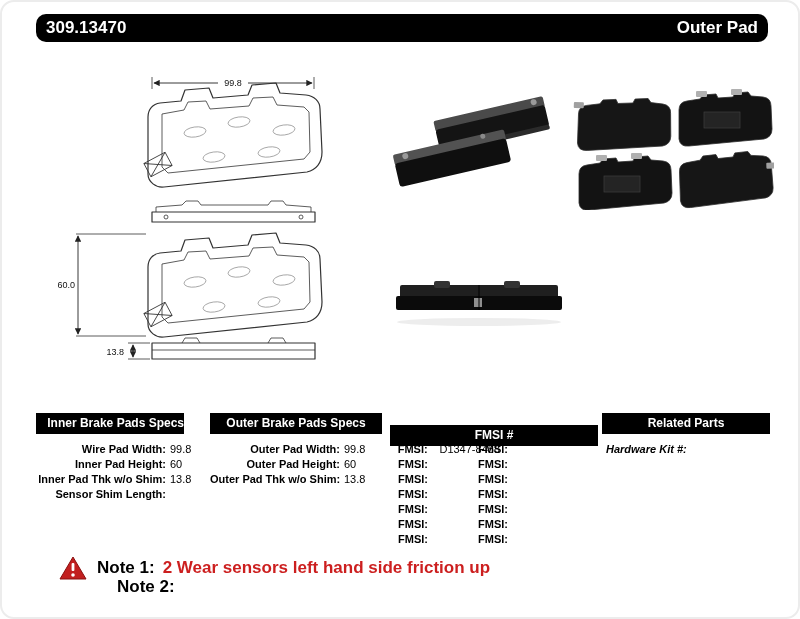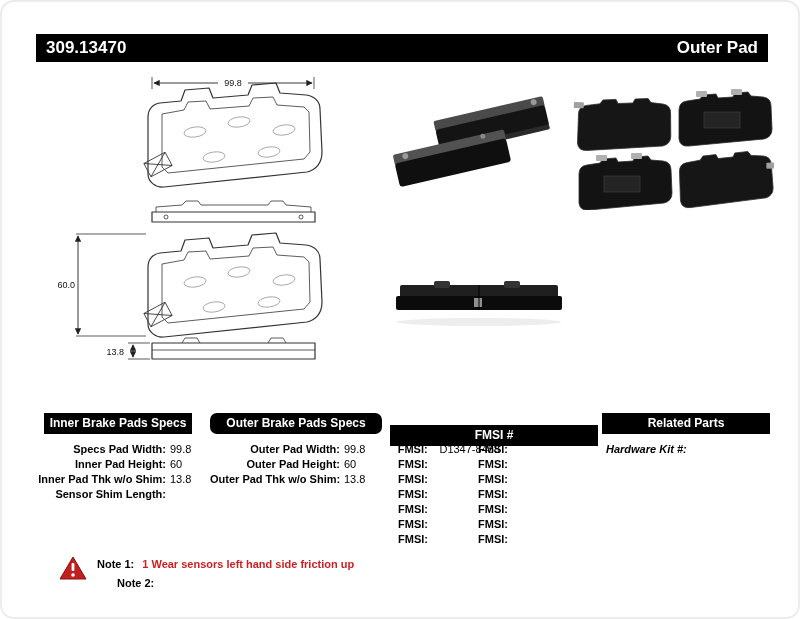--- a/index.html
+++ b/index.html
@@ -1,36 +1,36 @@
 <!DOCTYPE html>
 <html><head>
 <meta charset="utf-8">
 <style>
   html,body{margin:0;padding:0;background:#fff;}
   body{width:800px;height:619px;font-family:"Liberation Sans",sans-serif;position:relative;}
   .card{position:absolute;left:0;top:0;width:796px;height:615px;border:2px solid #ececec;border-radius:14px;background:#fff;overflow:hidden;}
-  .topbar{position:absolute;left:34px;top:32px;width:732px;height:28px;background:#000;color:#fff;
+  .topbar{position:absolute;left:34px;top:12px;width:732px;height:28px;background:#000;color:#fff;
     display:flex;justify-content:space-between;align-items:center;padding:0 10px;box-sizing:border-box;
-    font-weight:bold;font-size:17px;}
+    font-weight:bold;font-size:17px;border-radius:10px;}
   svg{position:absolute;}
   .ln{fill:none;stroke:#333;stroke-width:1.2;stroke-linejoin:round;}
   .thin{stroke-width:0.8;}
   .stamp{fill:none;stroke:#888;stroke-width:0.7;}
   .dim{stroke:#222;stroke-width:0.9;fill:none;}
   .dimtxt{font:9px "Liberation Sans",sans-serif;fill:#111;}
   .sec-header{position:absolute;top:411px;height:21px;background:#000;color:#fff;font-weight:bold;
     font-size:12px;text-align:center;line-height:21px;}
   .col{position:absolute;top:439px;font-size:11px;color:#000;}
   .row{display:flex;height:15px;align-items:center;}
   .lab{font-weight:bold;text-align:right;white-space:nowrap;}
   .val{margin-left:4px;white-space:nowrap;}
   .inner .lab,.outer .lab{width:130px;}
   .fmsi .lab{width:46px;text-align:center;}
   .rel .lab{text-align:right;width:auto;padding-left:4px;font-style:italic;}
-  .note{position:absolute;font-size:11px;display:flex;gap:8px;align-items:flex-start;}
+  .note{position:absolute;font-size:17px;display:flex;gap:8px;align-items:flex-start;}
   .nlab{font-weight:bold;color:#000;}
   .ntext{font-weight:bold;color:#cc1f1f;}
 </style>
 </head>
 <body>
 
 <div class="card">
 
   <div class="topbar">
     <span>309.13470</span>
@@ -136,28 +136,28 @@
   <svg style="left:386px;top:278px;" width="182" height="48" viewBox="0 0 182 48">
     <ellipse cx="91" cy="42" rx="82" ry="4" fill="#ededed"></ellipse>
     <rect x="12" y="5" width="158" height="13" rx="2" fill="#1f1f1f"></rect>
     <rect x="8" y="16" width="166" height="14" rx="2" fill="#0b0b0b"></rect>
     <rect x="46" y="1" width="16" height="7" rx="2" fill="#333"></rect>
     <rect x="116" y="1" width="16" height="7" rx="2" fill="#333"></rect>
     <rect x="86" y="18" width="8" height="9" fill="#8f8f8f"></rect>
     <line x1="91" y1="5" x2="91" y2="30" stroke="#000" stroke-width="1"></line>
   </svg>
 
-  <div class="sec-header" style="left:42px;width:148px;">Inner Brake Pads Specs</div>
-  <div class="sec-header" style="left:208px;width:172px;border-radius:7px;">Outer Brake Pads Specs</div>
+  <div class="sec-header" style="left:34px;width:148px;text-align:right;">Inner Brake Pads Specs</div>
+  <div class="sec-header" style="left:208px;width:172px;">Outer Brake Pads Specs</div>
   <div class="sec-header" style="left:388px;width:208px;margin-top:12px;">FMSI #</div>
   <div class="sec-header" style="left:600px;width:168px;">Related Parts</div>
 
   <div class="col inner" style="left:34px;width:172px;">
     <div class="row">
-      <span class="lab">Specs Pad Width:</span>
+      <span class="lab">Wire Pad Width:</span>
       <span class="val">99.8</span>
     </div>
     <div class="row">
       <span class="lab">Inner Pad Height:</span>
       <span class="val">60</span>
     </div>
     <div class="row">
       <span class="lab">Inner Pad Thk w/o Shim:</span>
       <span class="val">13.8</span>
     </div>
@@ -252,20 +252,20 @@
   </div>
 
   <svg style="left:56px;top:553px;" width="30" height="26" viewBox="0 0 30 26">
     <path d="M15,2 L28,24 L2,24 Z" fill="#c21f1f" stroke="#8a1010" stroke-width="1"></path>
     <rect x="13.6" y="8" width="2.8" height="8" rx="1" fill="#fff"></rect>
     <circle cx="15" cy="20" r="1.8" fill="#fff"></circle>
   </svg>
 
   <div class="note" style="left:95px;top:556px;">
     <span class="nlab">Note 1:</span>
-    <span class="ntext">1 Wear sensors left hand side friction up</span>
+    <span class="ntext">2 Wear sensors left hand side friction up</span>
   </div>
   <div class="note" style="left:95px;top:575px;margin-left:20px;">
     <span class="nlab">Note 2:</span>
     <span class="ntext"></span>
   </div>
 
 </div>
 
 </body></html>

